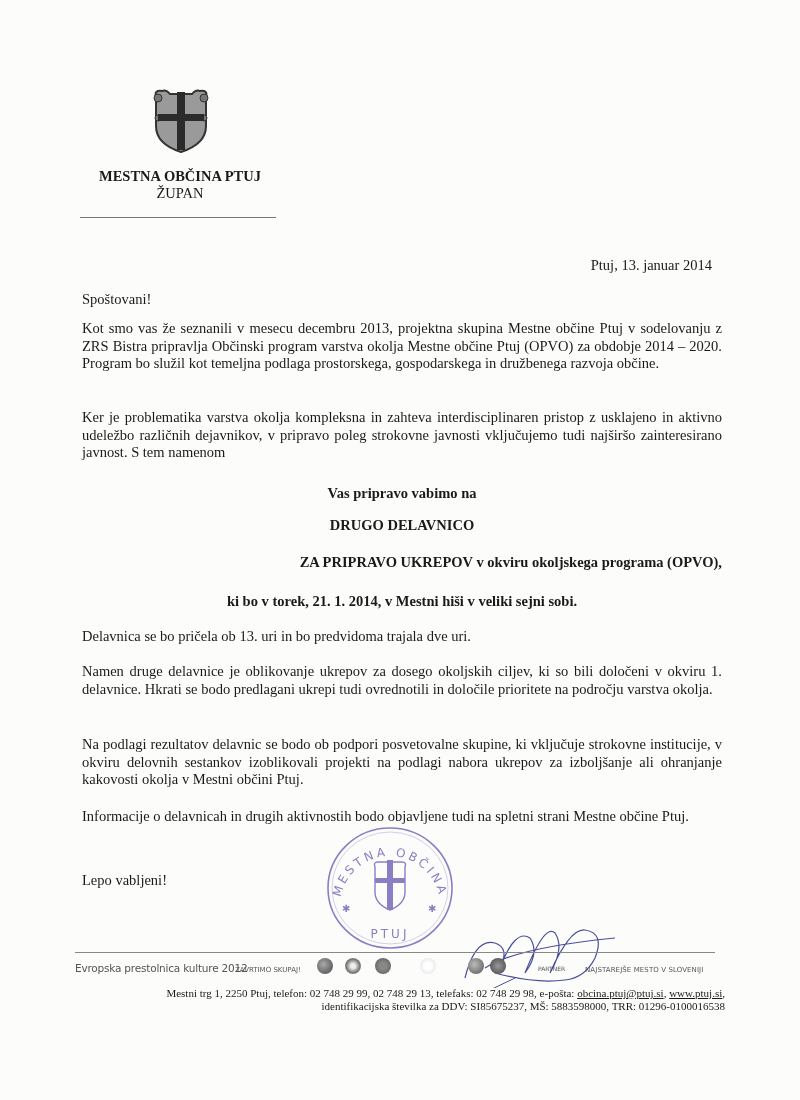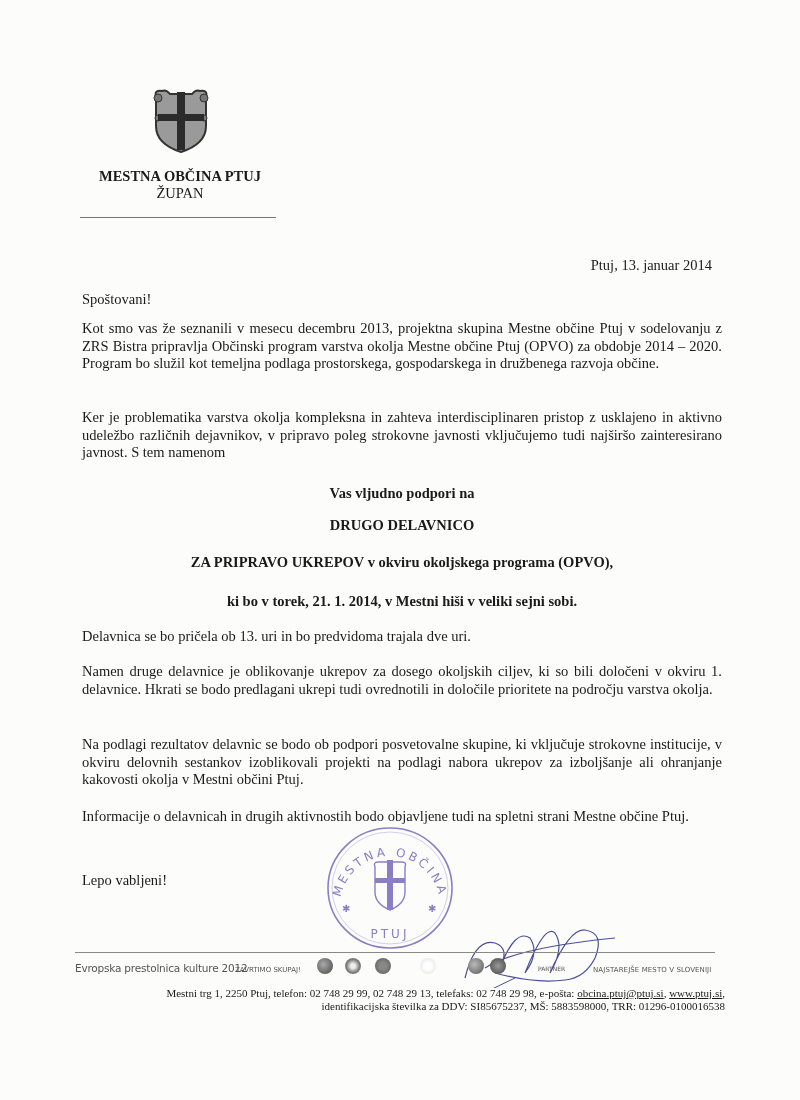--- a/index.html
+++ b/index.html
@@ -11,36 +11,36 @@
   .crest { position: absolute; left: 150px; top: 88px; width: 62px; height: 66px; }
   .org { position: absolute; left: 80px; top: 168px; width: 200px; text-align: center; font-size: 14.5px; line-height: 17px; }
   .org .name { font-weight: bold; }
   .org-rule { position: absolute; left: 80px; top: 217px; width: 196px; height: 1px; background: #777; }
   .date { position: absolute; right: 88px; top: 257px; font-size: 14.5px; }
   .greeting { position: absolute; left: 82px; top: 291px; font-size: 14.5px; }
   .para { position: absolute; left: 82px; width: 640px; font-size: 14.5px; line-height: 17.6px; text-align: justify; }
   .p1 { top: 320px; }
   .p2 { top: 409px; }
   .center { position: absolute; left: 82px; width: 640px; text-align: center; font-weight: bold; font-size: 14.5px; }
-  .c1 { top: 485px; } .c2 { top: 517px; } .c3 { top: 554px; } .c4 { top: 593px; }
+  .c1 { top: 485px; } .c2 { top: 517px; } .c3 { top: 554px; text-align: right; } .c4 { top: 593px; }
   .p3 { top: 628px; }
   .p4 { top: 663px; }
   .p5 { top: 736px; }
   .p6 { top: 808px; }
   .closing { position: absolute; left: 82px; top: 872px; font-size: 14.5px; }
   .signer { position: absolute; left: 470px; top: 886px; width: 180px; text-align: center; font-size: 14.5px; line-height: 18px; }
   .stamp { position: absolute; left: 320px; top: 822px; width: 140px; height: 130px; }
   .signature { position: absolute; left: 455px; top: 918px; width: 170px; height: 70px; }
   .footer-rule { position: absolute; left: 75px; top: 952px; width: 640px; height: 1px; background: #888; }
   .footer-logos { position: absolute; left: 75px; top: 958px; width: 640px; height: 22px; font-family: "DejaVu Sans", sans-serif; color: #555; }
   .ecoc { position: absolute; left: 0; top: 4px; font-size: 10.5px; letter-spacing: -0.2px; text-align: right; }
   .zavrtimo { position: absolute; left: 160px; top: 8px; font-size: 7px; }
   .logo-dot { position: absolute; top: 0; width: 16px; height: 16px; border-radius: 50%; }
   .partner { position: absolute; left: 463px; top: 7px; font-size: 6px; }
-  .najstarejse { position: absolute; left: 510px; top: 8px; font-size: 7px; letter-spacing: 0.1px; margin-left: 8px; }
+  .najstarejse { position: absolute; left: 510px; top: 8px; font-size: 7px; letter-spacing: 0.1px; }
   .footer-text { position: absolute; left: 75px; top: 987px; width: 650px; text-align: right; font-size: 11px; line-height: 13px; }
   .footer-text .u { text-decoration: underline; }
 </style>
 </head>
 <body>
 
 <div class="page">
 
   <svg class="crest" viewBox="0 0 62 66">
     <path d="M6 8 Q4 2 12 3 Q16 1 20 6 L42 6 Q46 1 50 3 Q58 2 56 8 L56 38 Q56 56 31 64 Q6 56 6 38 Z" fill="#9a9a9a" stroke="#333" stroke-width="2"></path>
@@ -57,21 +57,21 @@
     <div>ŽUPAN</div>
   </div>
   <div class="org-rule"></div>
 
   <div class="date">Ptuj, 13. januar 2014</div>
   <div class="greeting">Spoštovani!</div>
 
   <div class="para p1">Kot smo vas že seznanili v mesecu decembru 2013, projektna skupina Mestne občine Ptuj v sodelovanju z ZRS Bistra pripravlja Občinski program varstva okolja Mestne občine Ptuj (OPVO) za obdobje 2014 – 2020. Program bo služil kot temeljna podlaga prostorskega, gospodarskega in družbenega razvoja občine.</div>
   <div class="para p2">Ker je problematika varstva okolja kompleksna in zahteva interdisciplinaren pristop z usklajeno in aktivno udeležbo različnih dejavnikov, v pripravo poleg strokovne javnosti vključujemo tudi najširšo zainteresirano javnost. S tem namenom</div>
 
-  <div class="center c1">Vas vljudno podpori na</div>
+  <div class="center c1">Vas pripravo vabimo na</div>
   <div class="center c2">DRUGO DELAVNICO</div>
   <div class="center c3">ZA PRIPRAVO UKREPOV v okviru okoljskega programa (OPVO),</div>
   <div class="center c4">ki bo v torek, 21. 1. 2014, v Mestni hiši v veliki sejni sobi.</div>
 
   <div class="para p3">Delavnica se bo pričela ob 13. uri in bo predvidoma trajala dve uri.</div>
   <div class="para p4">Namen druge delavnice je oblikovanje ukrepov za dosego okoljskih ciljev, ki so bili določeni v okviru 1. delavnice. Hkrati se bodo predlagani ukrepi tudi ovrednotili in določile prioritete na področju varstva okolja.</div>
   <div class="para p5">Na podlagi rezultatov delavnic se bodo ob podpori posvetovalne skupine, ki vključuje strokovne institucije, v okviru delovnih sestankov izoblikovali projekti na podlagi nabora ukrepov za izboljšanje ali ohranjanje kakovosti okolja v Mestni občini Ptuj.</div>
   <div class="para p6">Informacije o delavnicah in drugih aktivnostih bodo objavljene tudi na spletni strani Mestne občine Ptuj.</div>
 
   <div class="closing">Lepo vabljeni!</div>

